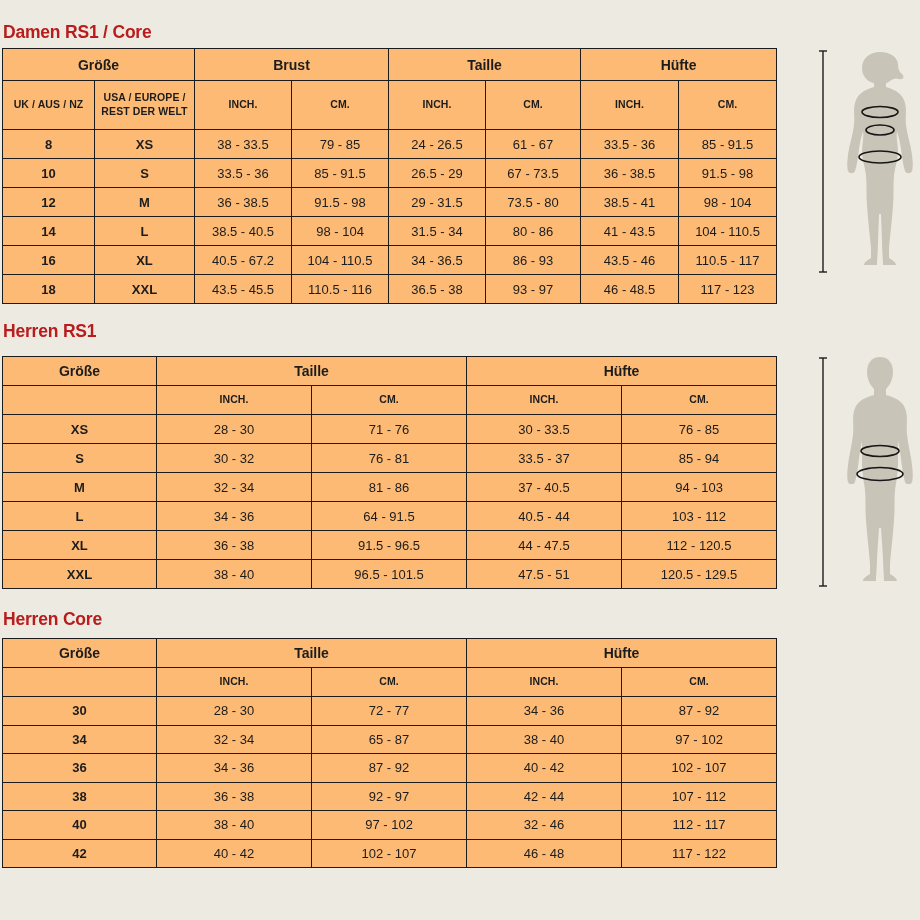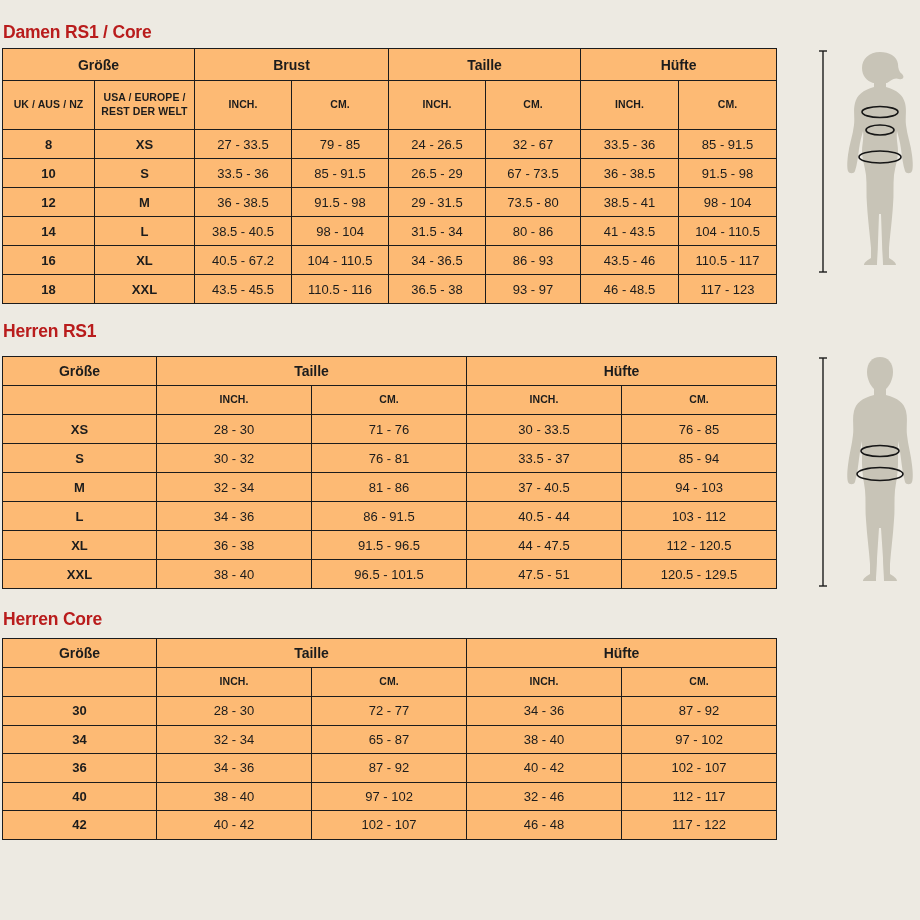--- a/index.html
+++ b/index.html
@@ -75,24 +75,24 @@
           <th class="sub">INCH.</th>
           <th class="sub">CM.</th>
           <th class="sub">INCH.</th>
           <th class="sub">CM.</th>
         </tr>
       </thead>
       <tbody>
         <tr>
           <td class="lbl">8</td>
           <td class="lbl">XS</td>
-          <td>27 - 33.5</td>
+          <td>38 - 33.5</td>
           <td>79 - 85</td>
           <td>24 - 26.5</td>
-          <td>32 - 67</td>
+          <td>61 - 67</td>
           <td>33.5 - 36</td>
           <td>85 - 91.5</td>
         </tr>
         <tr>
           <td class="lbl">10</td>
           <td class="lbl">S</td>
           <td>33.5 - 36</td>
           <td>85 - 91.5</td>
           <td>26.5 - 29</td>
           <td>67 - 73.5</td>
@@ -183,21 +183,21 @@
         <tr>
           <td class="lbl">M</td>
           <td>32 - 34</td>
           <td>81 - 86</td>
           <td>37 - 40.5</td>
           <td>94 - 103</td>
         </tr>
         <tr>
           <td class="lbl">L</td>
           <td>34 - 36</td>
-          <td>86 - 91.5</td>
+          <td>64 - 91.5</td>
           <td>40.5 - 44</td>
           <td>103 - 112</td>
         </tr>
         <tr>
           <td class="lbl">XL</td>
           <td>36 - 38</td>
           <td>91.5 - 96.5</td>
           <td>44 - 47.5</td>
           <td>112 - 120.5</td>
         </tr>
@@ -248,20 +248,27 @@
           <td>65 - 87</td>
           <td>38 - 40</td>
           <td>97 - 102</td>
         </tr>
         <tr>
           <td class="lbl">36</td>
           <td>34 - 36</td>
           <td>87 - 92</td>
           <td>40 - 42</td>
           <td>102 - 107</td>
+        </tr>
+        <tr>
+          <td class="lbl">38</td>
+          <td>36 - 38</td>
+          <td>92 - 97</td>
+          <td>42 - 44</td>
+          <td>107 - 112</td>
         </tr>
         <tr>
           <td class="lbl">40</td>
           <td>38 - 40</td>
           <td>97 - 102</td>
           <td>32 - 46</td>
           <td>112 - 117</td>
         </tr>
         <tr>
           <td class="lbl">42</td>

